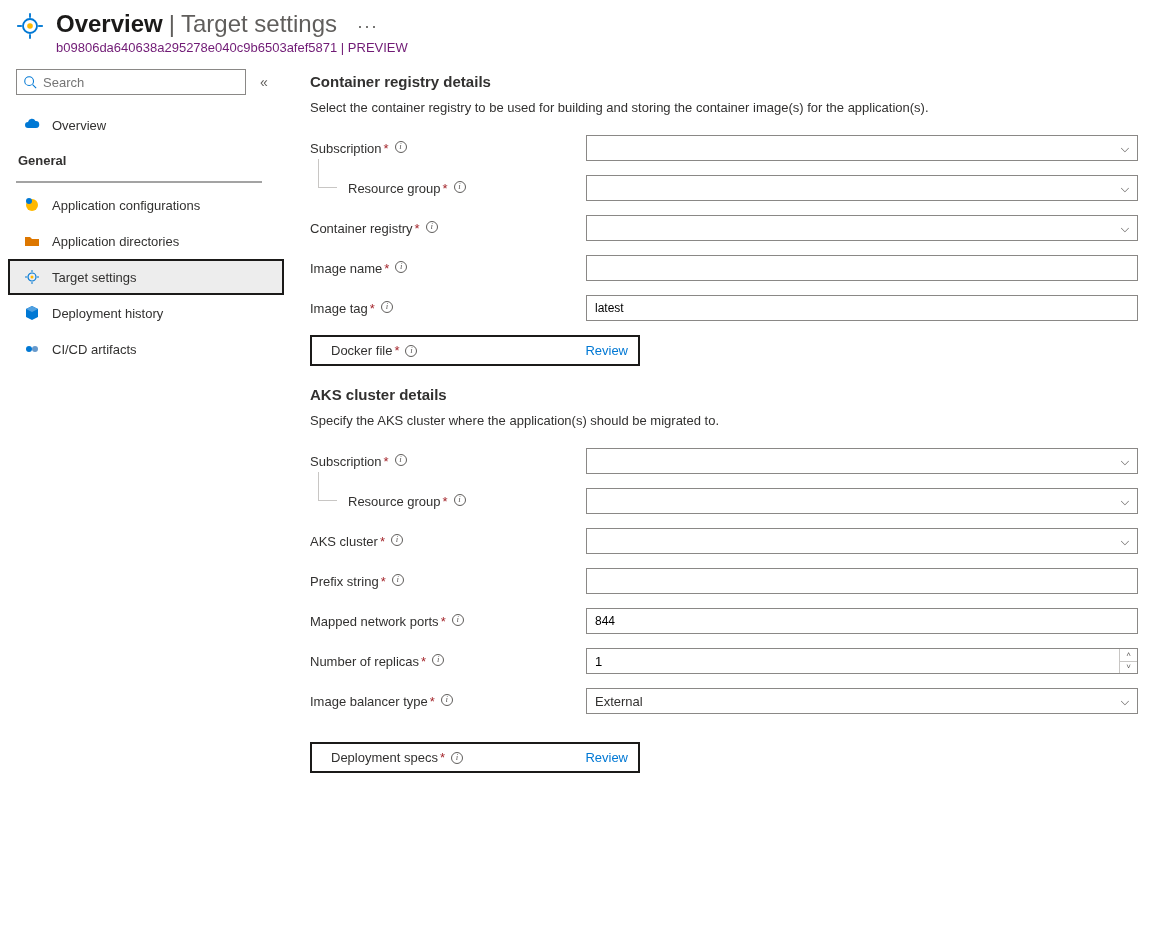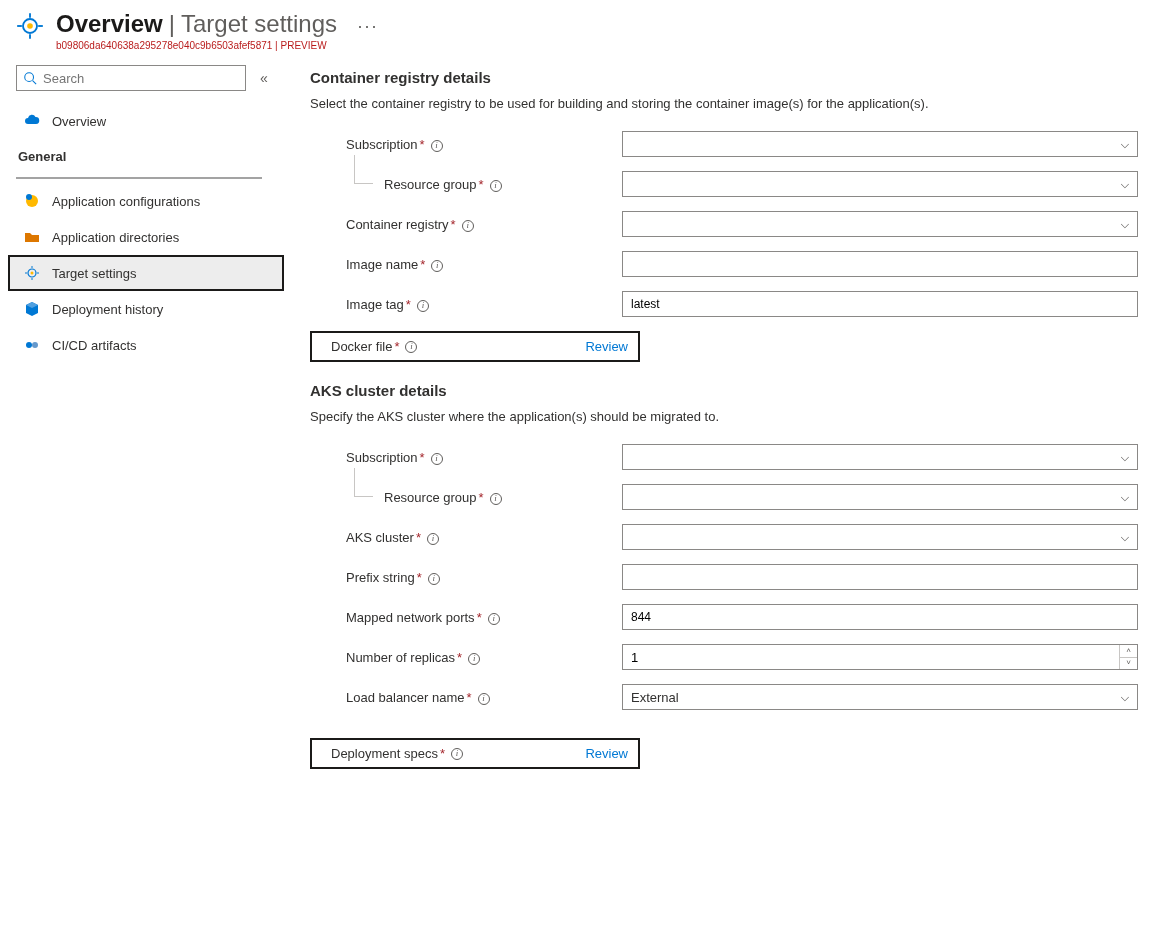--- a/index.html
+++ b/index.html
@@ -41,22 +41,22 @@
     color: #605e5c;
   }
   .header-more {
     font-size: 18px;
     color: #605e5c;
     margin-left: 20px;
     cursor: pointer;
     letter-spacing: 1px;
   }
   .header-meta {
-    font-size: 10px;
-    color: #b91c1c;
+    font-size: 13px;
+    color: #701a75;
     margin-top: 2px;
   }
   .body {
     display: flex;
     align-items: flex-start;
   }
   .sidebar {
     width: 290px;
     flex-shrink: 0;
     padding: 8px 8px 8px 16px;
@@ -131,22 +131,21 @@
   }
   .form-row {
     display: flex;
     align-items: center;
     margin-bottom: 14px;
   }
   .form-label-col {
     width: 276px;
     flex-shrink: 0;
     display: flex;
-    align-items: flex-end;
-    margin-left: 36px;
+    align-items: flex-start;
   }
   .form-label-indent {
     padding-left: 38px;
     position: relative;
   }
   .form-label-indent::before {
     content: "";
     position: absolute;
     left: 8px;
     top: -22px;
@@ -481,21 +480,21 @@
           <div class="stepper-btns">
             <span>˄</span>
             <span>˅</span>
           </div>
         </div>
       </div>
     </div>
 
     <div class="form-row">
       <div class="form-label-col">
-        <span class="form-label">Load balancer name</span>
+        <span class="form-label">Image balancer type</span>
         <span class="req">*</span>
         <span class="info-icon">i</span>
       </div>
       <div class="form-control-col">
         <div class="select-input">
             <span>External</span>
             <span class="chev">⌵</span>
           </div>
       </div>
     </div>

